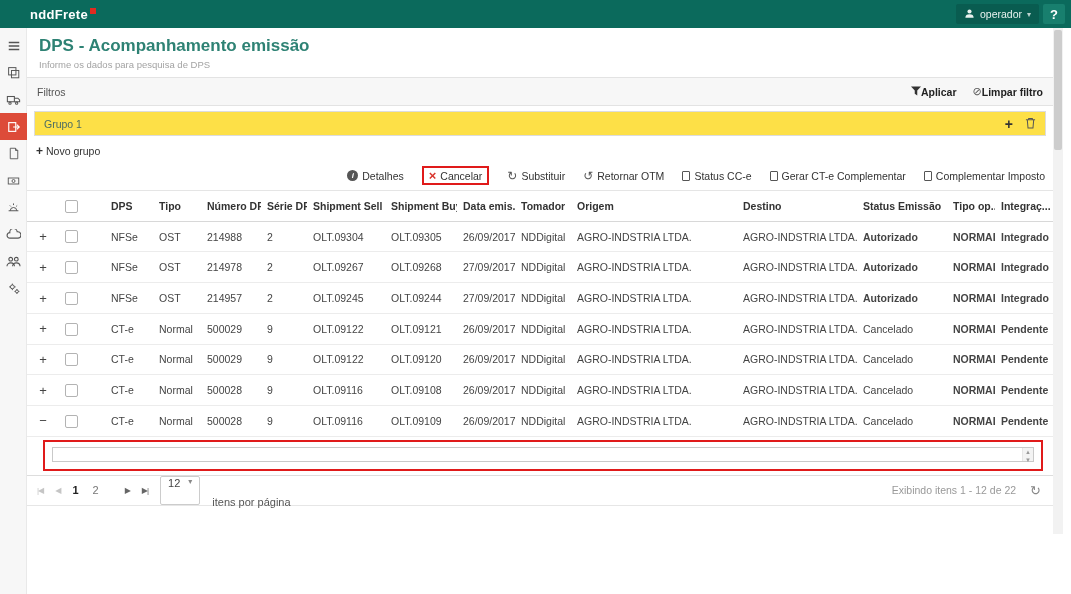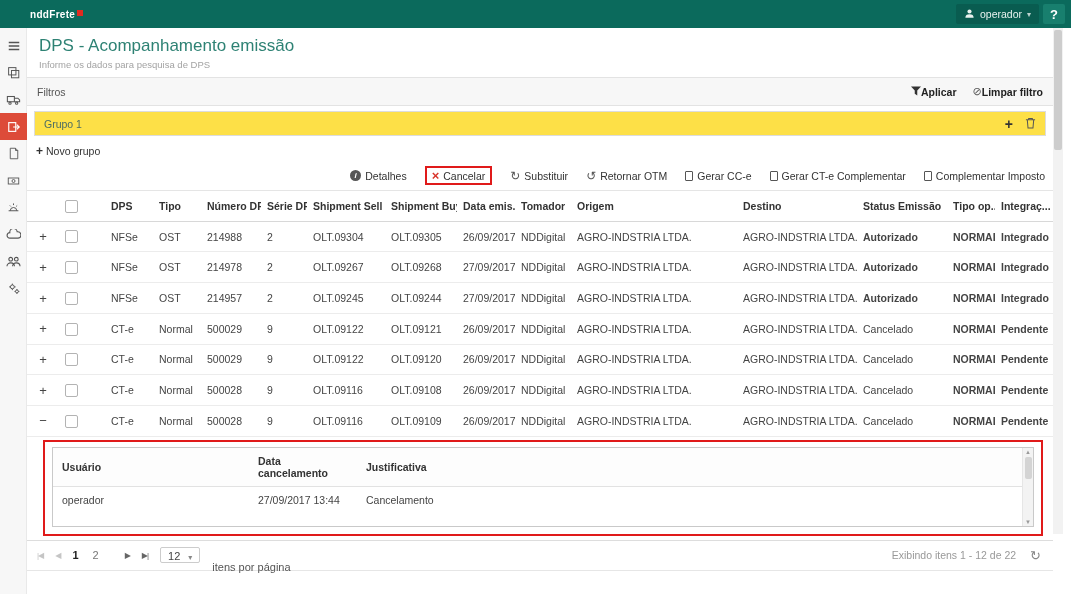--- a/index.html
+++ b/index.html
@@ -4,39 +4,39 @@
 <style>
   * { margin:0; padding:0; box-sizing:border-box; }
   html,body { background:#fff; }
   body { font-family:"Liberation Sans", sans-serif; }
   button { border:none; background:none; font:inherit; color:inherit; padding:0; }
 
   .screen { position:relative; width:1071px; height:594px; background:#fff; overflow:hidden; font-size:11px; color:#444; }
 
   
   .app-header { height:28px; background:#0b6a5c; display:flex; align-items:center; padding:0 6px 0 30px; color:#fff; }
-  .brand { font-size:10px; font-weight:bold; letter-spacing:.3px; }
+  .brand { font-size:13px; font-weight:bold; letter-spacing:.3px; }
   .logo-mark { display:inline-block; width:6px; height:6px; background:#e02b20; margin-left:2px; vertical-align:top; margin-top:1px; }
   .header-right { margin-left:auto; display:flex; gap:4px; align-items:center; }
   .user-chip { background:#095c50; border-radius:2px; height:20px; display:flex; align-items:center; gap:5px; padding:0 8px; font-size:10.5px; color:#e8f2ef; }
   .user-chip .caret { font-size:8px; opacity:.8; }
   .help-btn { width:22px; height:20px; background:#187f6e; border-radius:2px; color:#fff; font-weight:bold; font-size:13px; display:flex; align-items:center; justify-content:center; }
 
   
   .app-body { position:relative; height:566px; }
   .sidebar { position:absolute; left:0; top:0; bottom:0; width:27px; background:#f7f7f7; border-right:1px solid #e9e9e9; padding-top:4px; }
   .sb-item { width:27px; height:27px; display:flex; align-items:center; justify-content:center; color:#555; }
   .sb-item.active { background:#dd4b39; color:#fff; }
   .main { margin-left:27px; margin-right:18px; }
   .vscroll { position:absolute; top:0; right:8px; width:10px; height:506px; background:#f2f2f2; }
   .vthumb { width:8px; height:120px; margin:2px auto 0; background:#cdcdcd; border-radius:2px; }
 
   
   .page-head { padding:8px 0 7px 12px; }
-  .page-title { font-size:17px; font-weight:normal; color:#2e8274; }
+  .page-title { font-size:17px; font-weight:bold; color:#2e8274; }
   .page-sub { font-size:9.5px; color:#a3a3a3; margin-top:3px; }
 
   
   .filters-bar { height:29px; background:#f7f7f7; border-top:1px solid #e3e3e3; border-bottom:1px solid #e3e3e3; display:flex; align-items:center; padding:0 10px; }
   .filters-title { color:#555; font-size:10.5px; }
   .filters-actions { margin-left:auto; display:flex; gap:16px; }
   .f-act { display:flex; align-items:center; font-size:10.5px; font-weight:bold; color:#222; }
   .slash-ic { font-size:11px; color:#555; font-weight:normal; }
 
   .group-panel { margin:5px 7px 0 7px; background:#fde047; border:1px solid #dcdcdc; height:25px; display:flex; align-items:center; padding:0 9px; }
@@ -80,21 +80,21 @@
   .detail-scroll .sarr-b { margin-top:auto; }
 
   
   .pager { display:flex; align-items:center; border-top:1px solid #ddd; border-bottom:1px solid #e6e6e6; height:31px; padding:0 10px; color:#555; margin-top:4px; font-size:11px; }
   .pager > * { margin-right:12px; }
   .nav { font-size:8px; color:#666; letter-spacing:-1px; }
   .nav-disabled { color:#c5c5c5; }
   .pager-pages { display:inline-flex; }
   .page-num { margin-right:14px; color:#777; }
   .page-current { color:#222; font-weight:bold; }
-  .page-size { border:1px solid #ccc; border-radius:2px; height:16px; display:inline-flex; align-items:flex-end; gap:8px; padding:0 7px; background:#fff; color:#444; }
+  .page-size { border:1px solid #ccc; border-radius:2px; height:29px; display:inline-flex; align-items:flex-start; gap:8px; padding:0 7px; background:#fff; color:#444; }
   .ps-caret { font-size:8px; color:#888; }
   .pager-label { color:#555;margin-top:24px; }
   .pager-summary { margin-left:auto; margin-right:14px; color:#999; font-size:10.5px; }
   .pager-refresh { margin-right:2px; font-size:13px; color:#888; }
 </style>
 </head>
 <body>
 
 <div class="screen">
 
@@ -230,21 +230,21 @@
           <span class="tool-item">
             <span class="ic-g">↻</span>
             <span>Substituir</span>
           </span>
           <span class="tool-item">
             <span class="ic-g">↺</span>
             <span>Retornar OTM</span>
           </span>
           <span class="tool-item">
             <span class="ic-file"></span>
-            <span>Gerar CC-e</span>
+            <span>Status CC-e</span>
           </span>
           <span class="tool-item">
             <span class="ic-file"></span>
             <span>Gerar CT-e Complementar</span>
           </span>
           <span class="tool-item">
             <span class="ic-file"></span>
             <span>Complementar Imposto</span>
           </span>
         </div>
@@ -404,41 +404,20 @@
               <td class="">AGRO-INDSTRIA LTDA.</td>
               <td class="c-red">Cancelado</td>
               <td class="b">NORMAL</td>
               <td class="b">Pendente</td>
             </tr>
           </tbody>
       </table>
 
       <div class="detail-annotation">
         <div class="detail-content">
-          <table class="detail-table">
-            <colgroup>
-                <col style="width:196px">
-                <col style="width:108px">
-                <col>
-              </colgroup>
-            <thead>
-                <tr>
-                  <th>Usuário</th>
-                  <th>Data cancelamento</th>
-                  <th>Justificativa</th>
-                </tr>
-              </thead>
-            <tbody>
-                <tr>
-                  <td>operador</td>
-                  <td>27/09/2017 13:44</td>
-                  <td>Cancelamento</td>
-                </tr>
-              </tbody>
-          </table>
           <div class="detail-pad"></div>
           <div class="detail-scroll">
             <span class="sarr">▲</span>
             <span class="thumb"></span>
             <span class="sarr sarr-b">▼</span>
           </div>
         </div>
       </div>
 
       <div class="pager">

